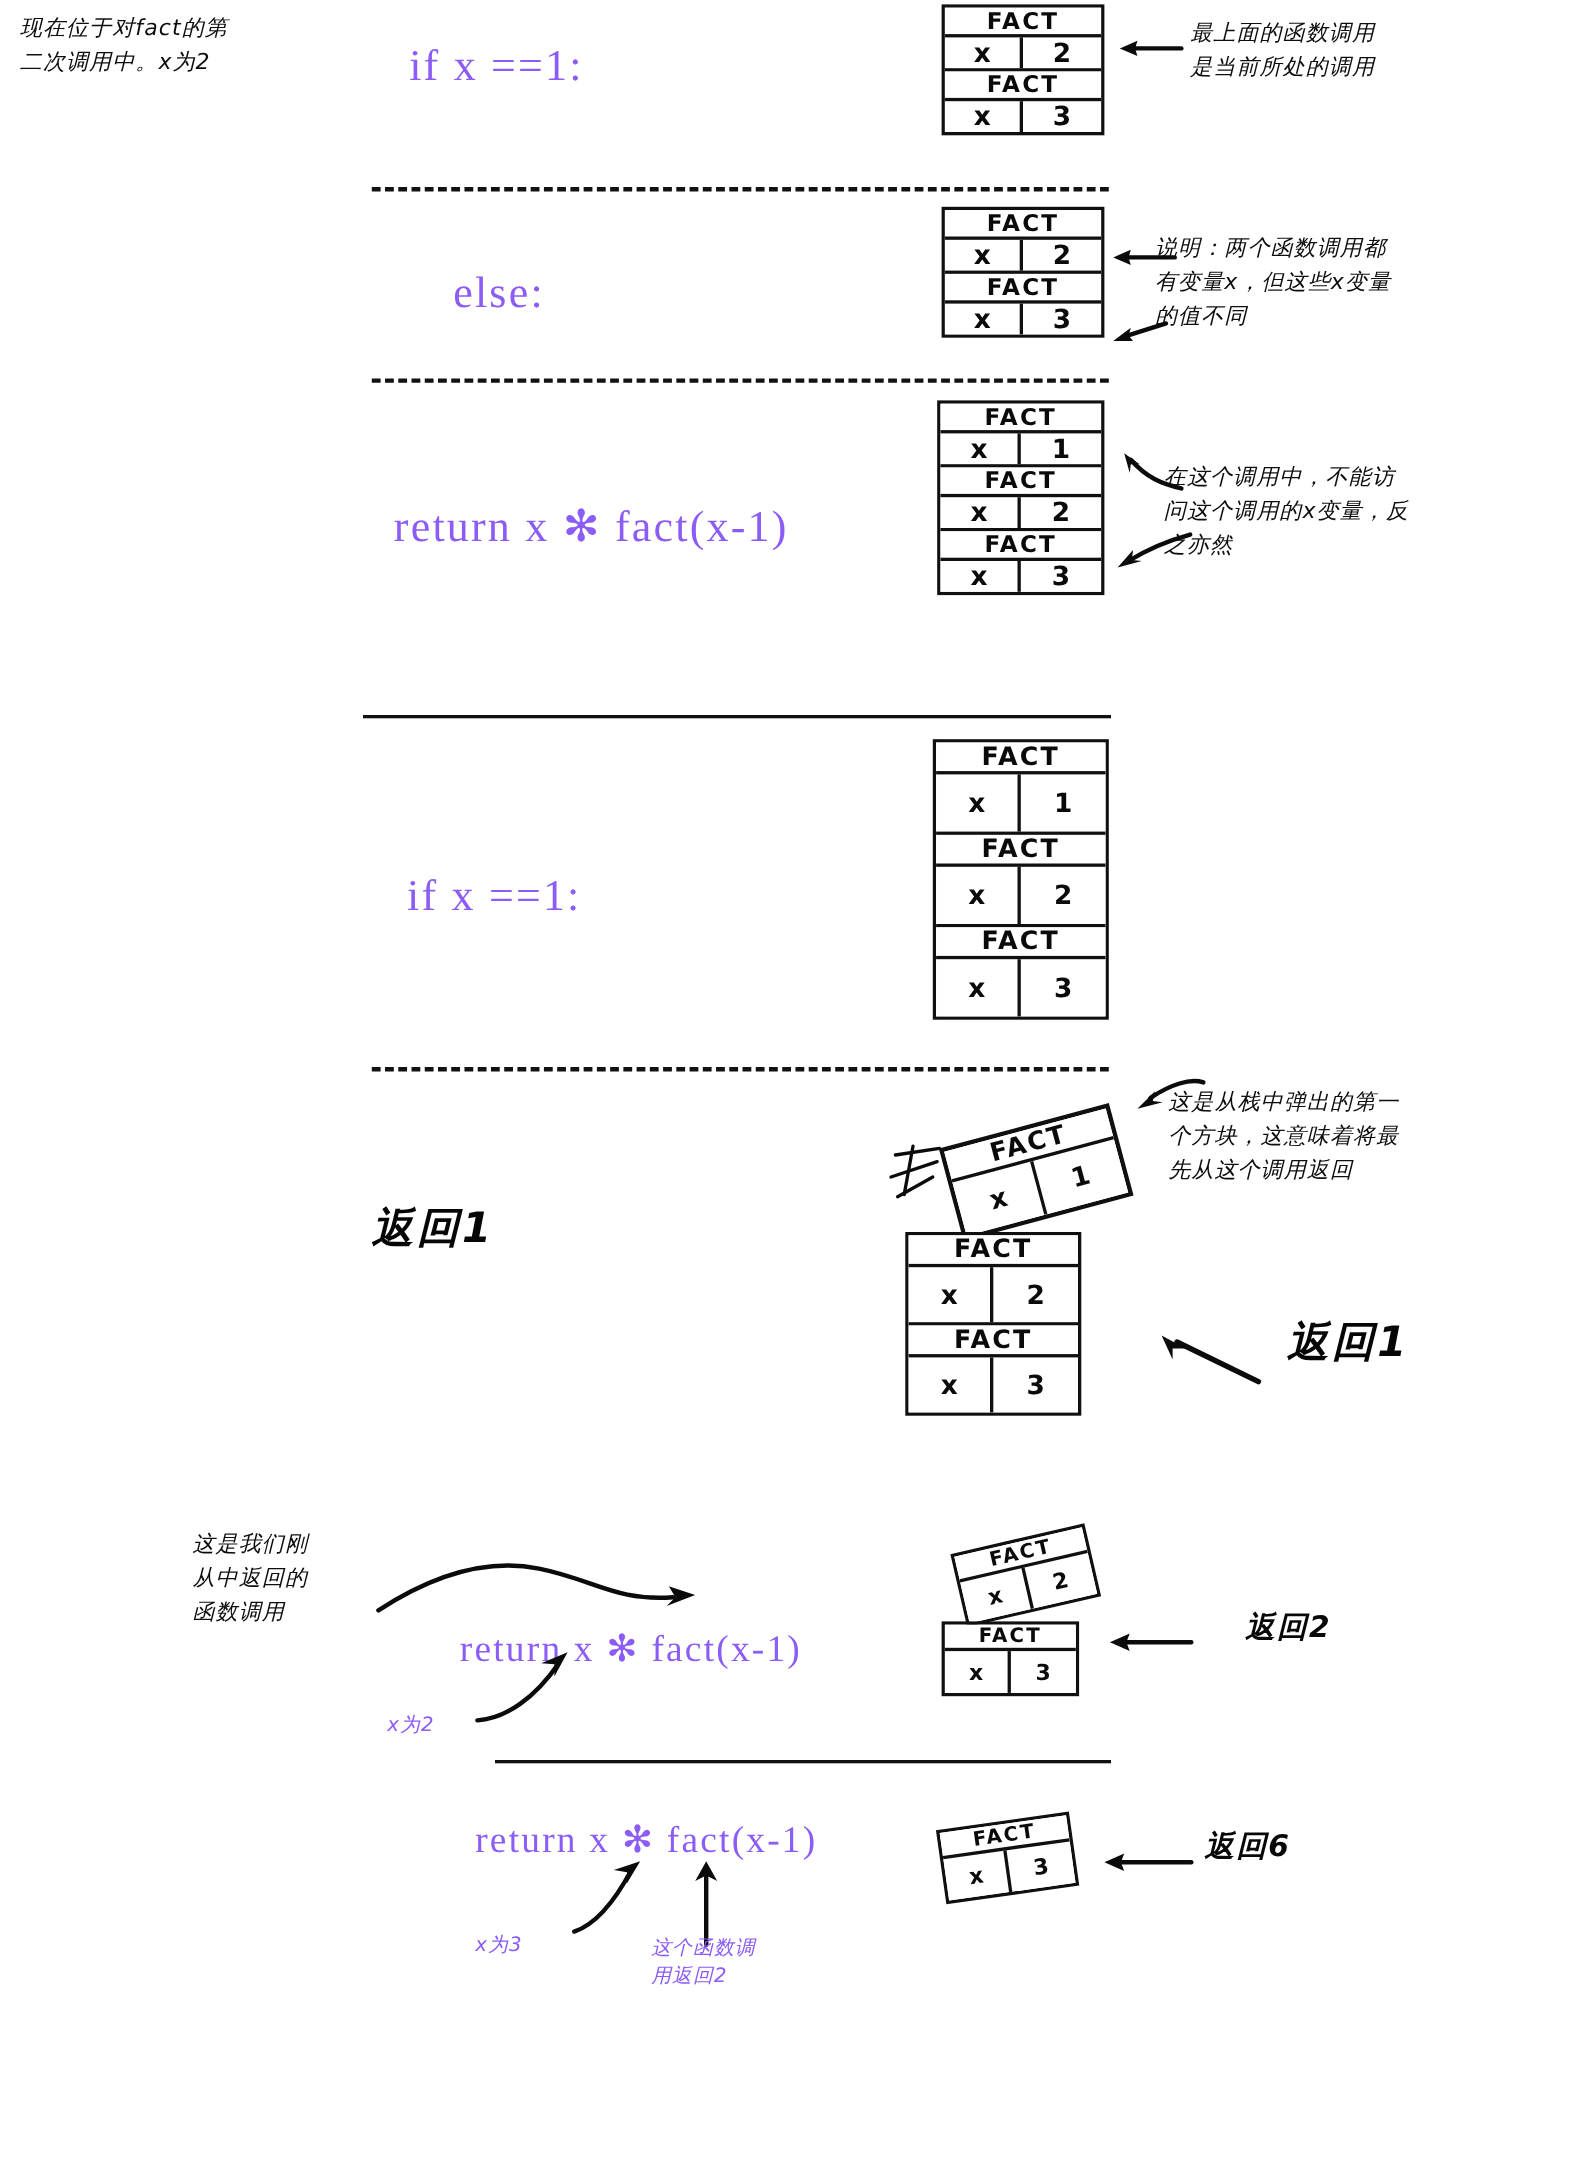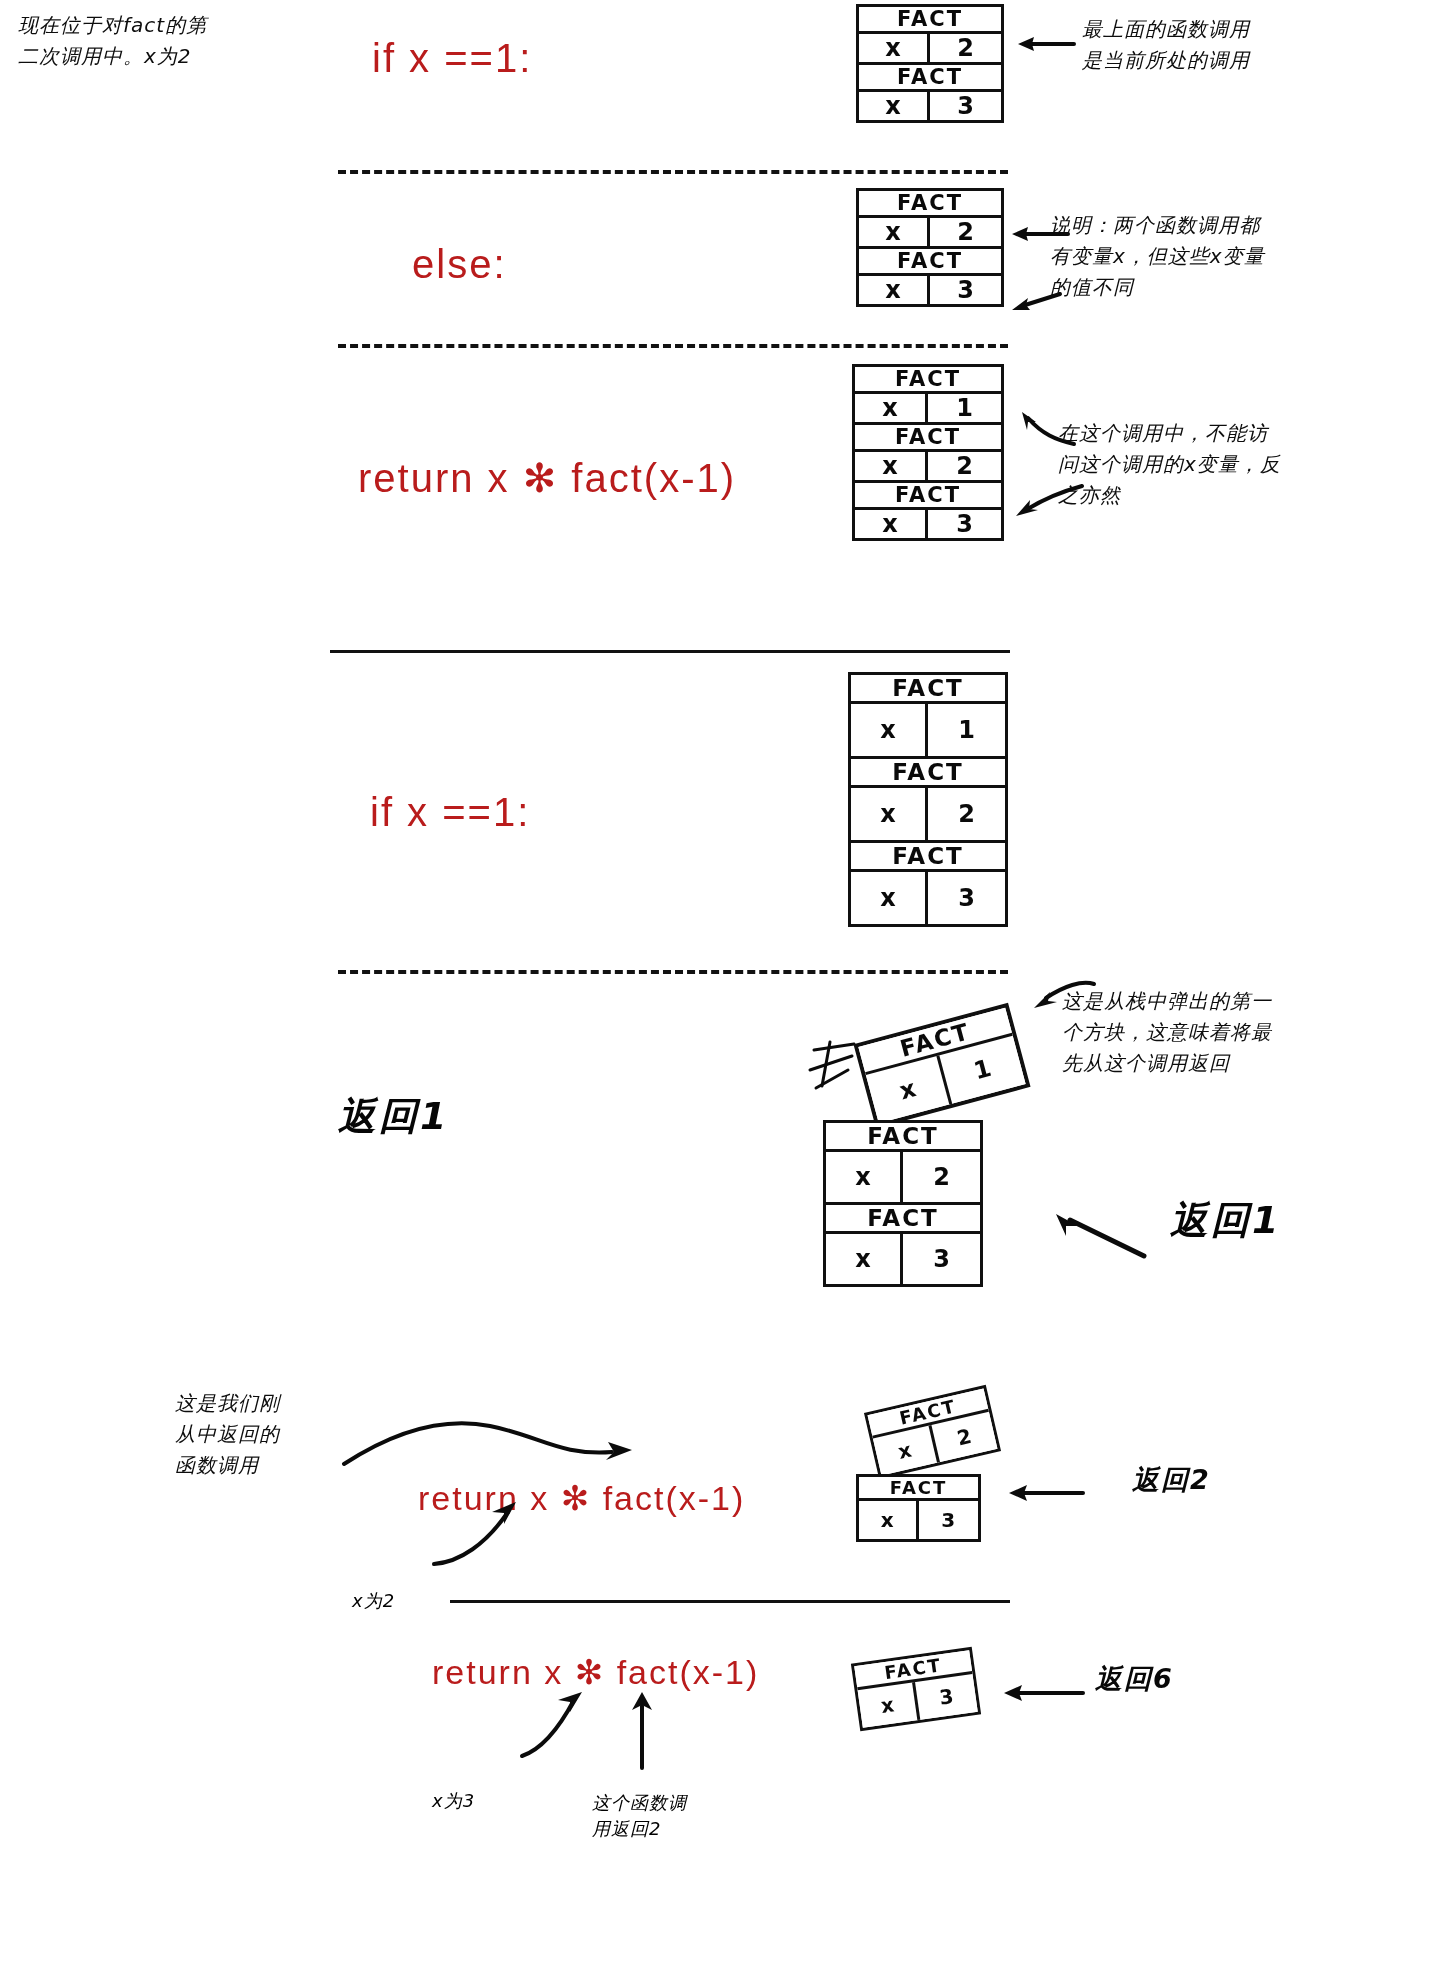--- a/index.html
+++ b/index.html
@@ -31,24 +31,23 @@
     color: #0d0d0d;
     white-space: pre-line;
     letter-spacing: 1px;
     font-weight: 500;
   }
   .cn-sm {
     font-family: "DejaVu Sans", sans-serif;
     font-style: italic;
     font-size: 18px;
     line-height: 26px;
-    color: #000000;
+    color: #8b5cf6;
     white-space: pre-line;
     letter-spacing: 1px;
-    margin-top: 32px;
   }
   .cn-big {
     font-family: "DejaVu Sans", sans-serif;
     font-style: italic;
     font-size: 38px;
     line-height: 40px;
     color: #060606;
     letter-spacing: 3px;
     font-weight: 600;
   }
@@ -57,23 +56,23 @@
     font-style: italic;
     font-size: 27px;
     line-height: 34px;
     color: #080808;
     letter-spacing: 2px;
     font-weight: 600;
   }
 
   
   .code {
-    font-family: Liberation Sans, sans-serif;
+    font-family: Liberation Serif, serif;
     font-size: 38px;
-    color: #b91c1c;
+    color: #8b5cf6;
     letter-spacing: 2px;
     white-space: nowrap;
     font-weight: 500;
   }
   .code-lg { font-size: 40px; }
   .code-md { font-size: 34px; }
 
   
   .stack {
     position: absolute;

